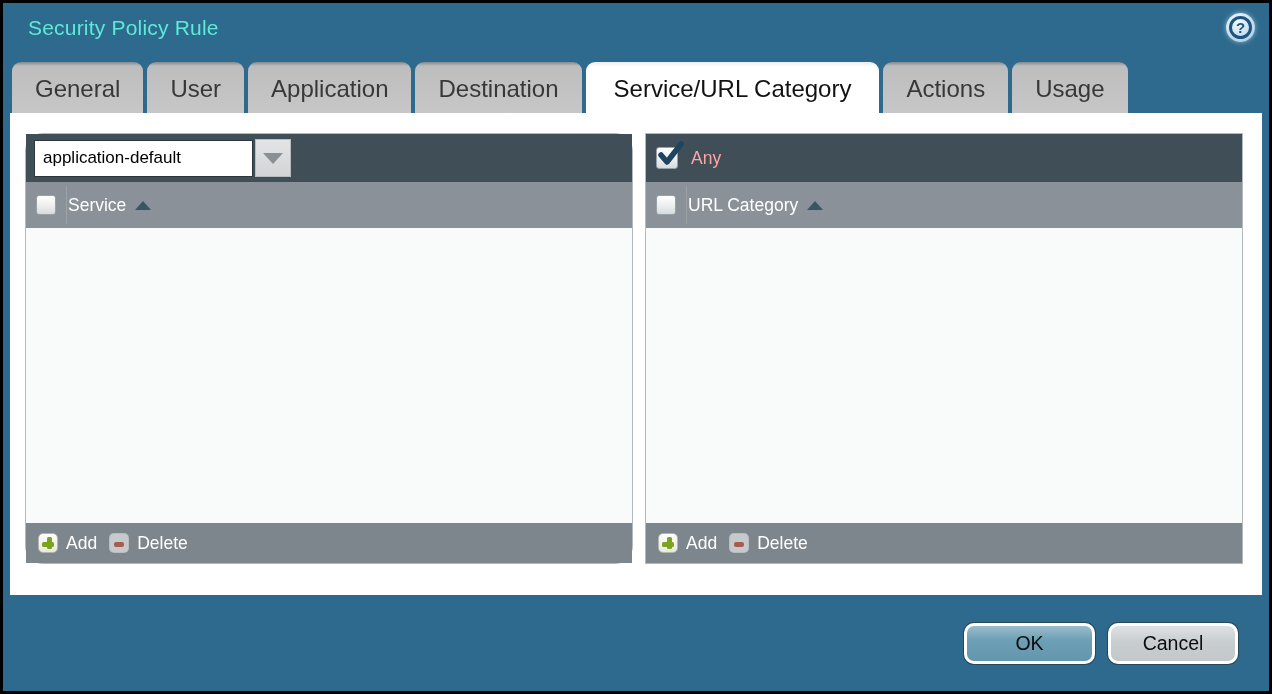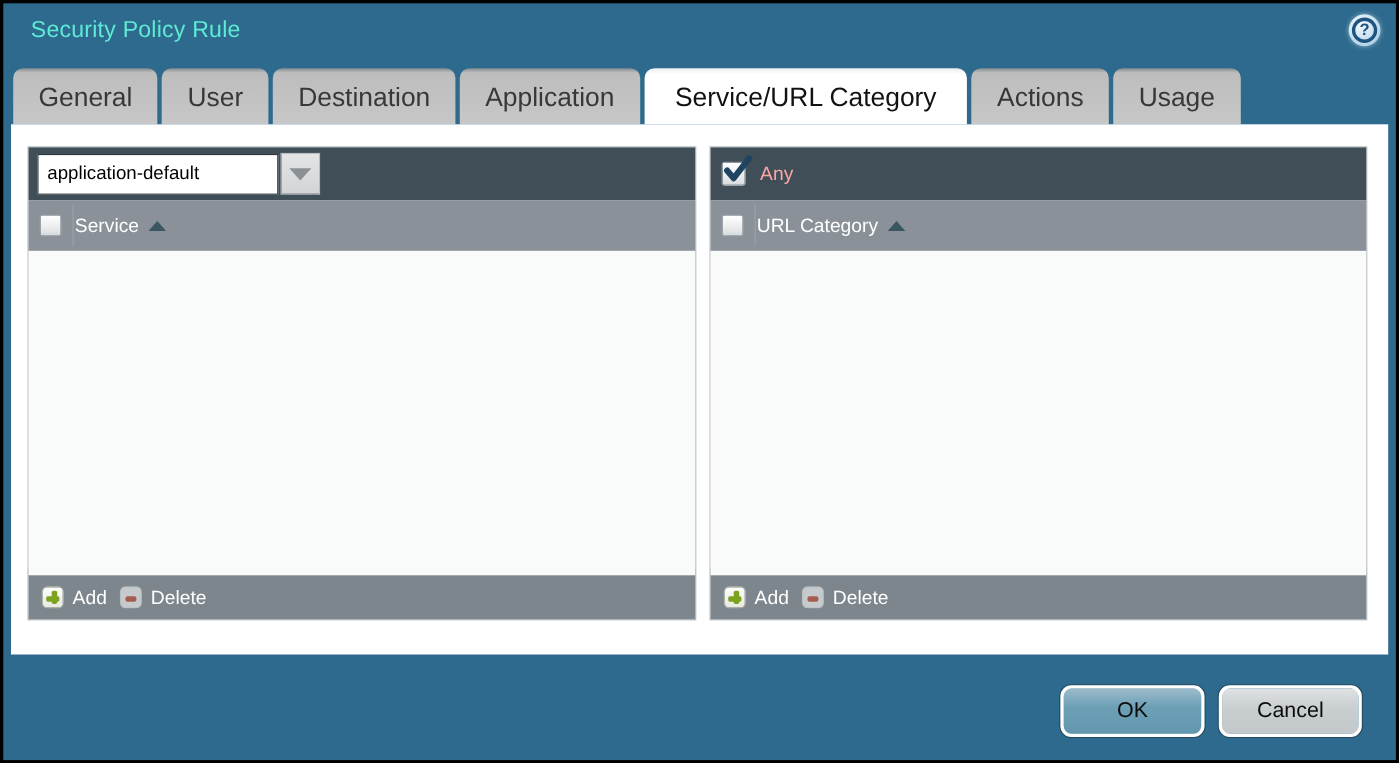--- a/index.html
+++ b/index.html
@@ -55,21 +55,21 @@
   .content {
     position:absolute; left:7px; top:110px;
     width:1252px; height:482px; background:#fff;
   }
   .panel {
     position:absolute; top:20px; height:431px;
     border:1px solid #b3babe;
     display:flex; flex-direction:column;
     background:#f9fafa;
   }
-  .panel-left  { left:15px;  width:608px; }
+  .panel-left  { left:15px;  width:608px;border-radius:18px; }
   .panel-right { left:635px; width:598px; }
   .topbar {
     flex:0 0 48px; background:#404e58;
     display:flex; align-items:center; padding:0 6px;
   }
   .hdr {
     flex:0 0 46px; background:#8a9199;
     display:flex; align-items:center; position:relative;
   }
   .hdr .col-sep {
@@ -140,21 +140,21 @@
   .icon-sq.minus {
     background:rgba(248,249,249,.6); border-color:rgba(178,184,188,.7);
   }
   .minus::before {
     content:''; position:absolute; left:4px; right:4px; top:8px; height:4.5px;
     background:#9d4a38; border-radius:2px; opacity:.85;
   }
   .tool-btn.disabled { color:#ffffff; cursor:default; }
   
   .btn {
-    position:absolute; top:620px; height:47px;
+    position:absolute; top:620px; height:41px;
     border-radius:10px; border:3px solid #fff;
     box-shadow:0 0 0 1px rgba(30,30,30,.45);
     font-family:"Liberation Sans",sans-serif;
     font-size:19.5px; color:#0c0c0c;
     display:flex; align-items:center; justify-content:center;
     cursor:pointer;
   }
   .btn-ok {
     left:961px; width:131px;
     background:linear-gradient(180deg,#9cbccb 0%,#6da0b6 40%,#6397ae 100%);
@@ -171,22 +171,22 @@
 
   <div class="title">Security Policy Rule</div>
 
   <div class="help-icon">
     <span>?</span>
   </div>
 
   <div class="tabs">
     <div class="tab">General</div>
     <div class="tab">User</div>
+    <div class="tab">Application</div>
     <div class="tab">Destination</div>
-    <div class="tab">Application</div>
     <div class="tab active">Service/URL Category</div>
     <div class="tab">Actions</div>
     <div class="tab">Usage</div>
   </div>
 
   <div class="content">
 
     <div class="panel panel-left">
       <div class="topbar">
         <div class="dd">

